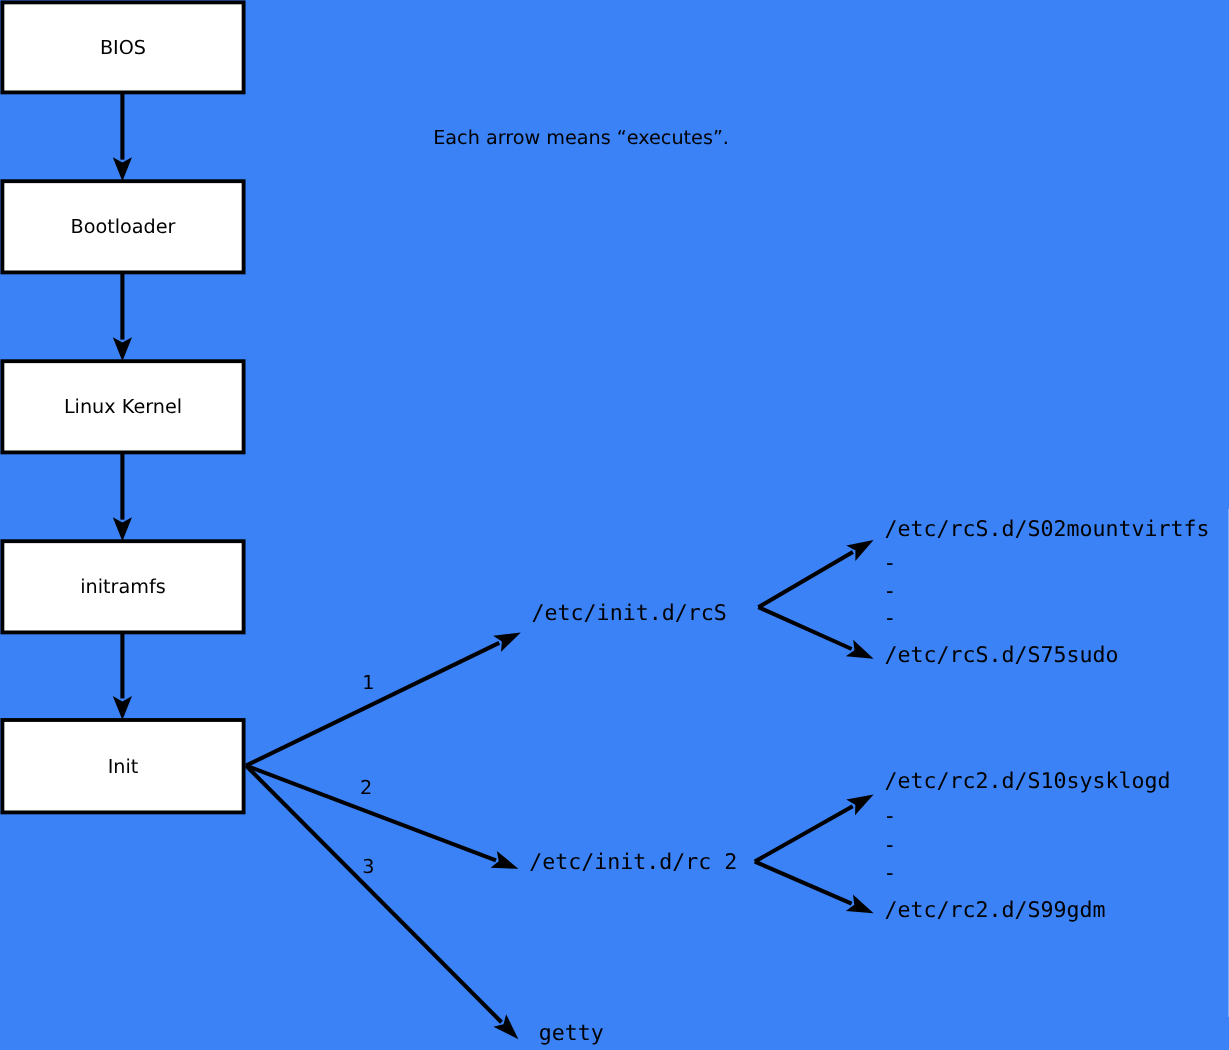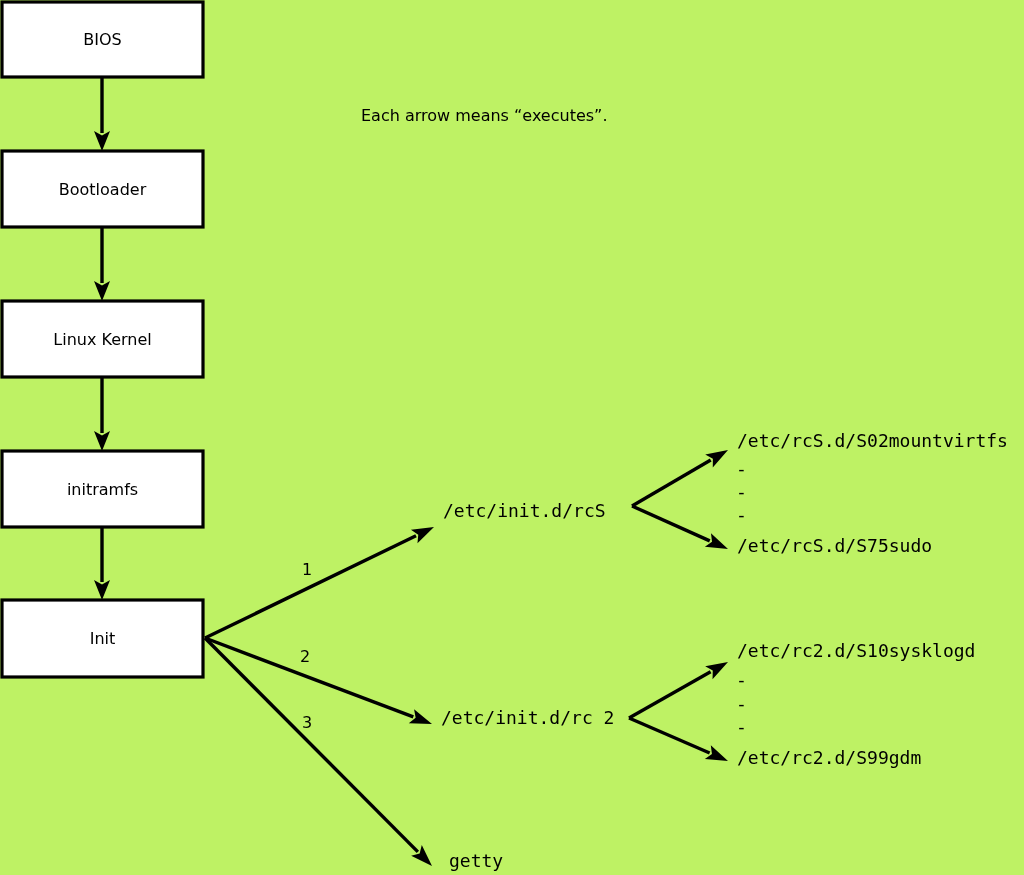--- a/index.html
+++ b/index.html
@@ -7,21 +7,21 @@
     padding: 0;
     background: #ffffff;
   }
   body {
     font-family: "Liberation Sans", sans-serif;
   }
   #diagram-root {
     position: relative;
     width: 1024px;
     height: 875px;
-    background: #bef264;
+    background: #3b82f6;
     overflow: hidden;
   }
   svg.layer {
     position: absolute;
     top: 0;
     left: 0;
     width: 1024px;
     height: 875px;
   }
   .node-box {

